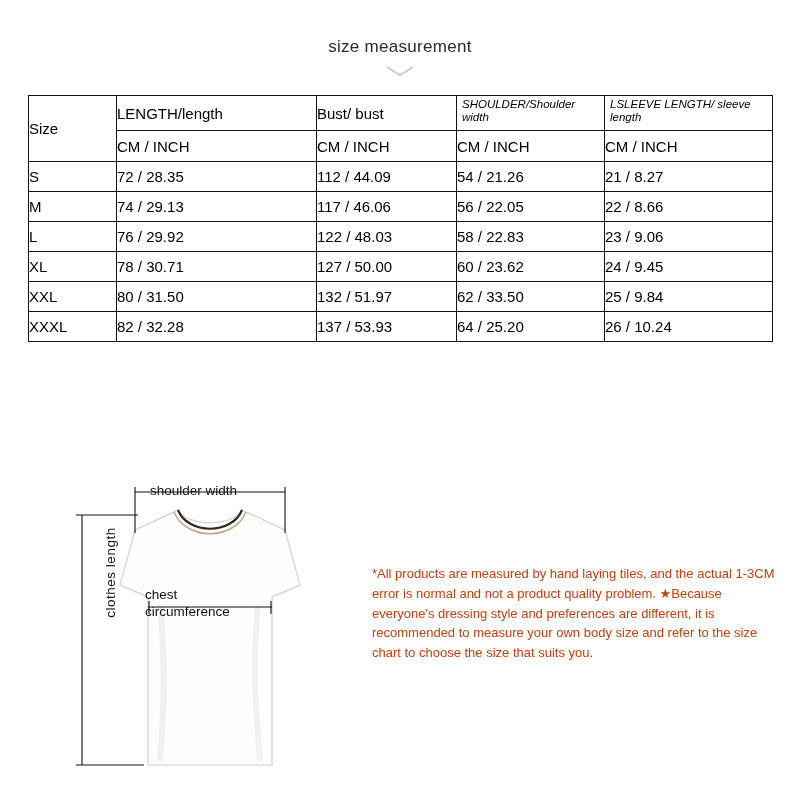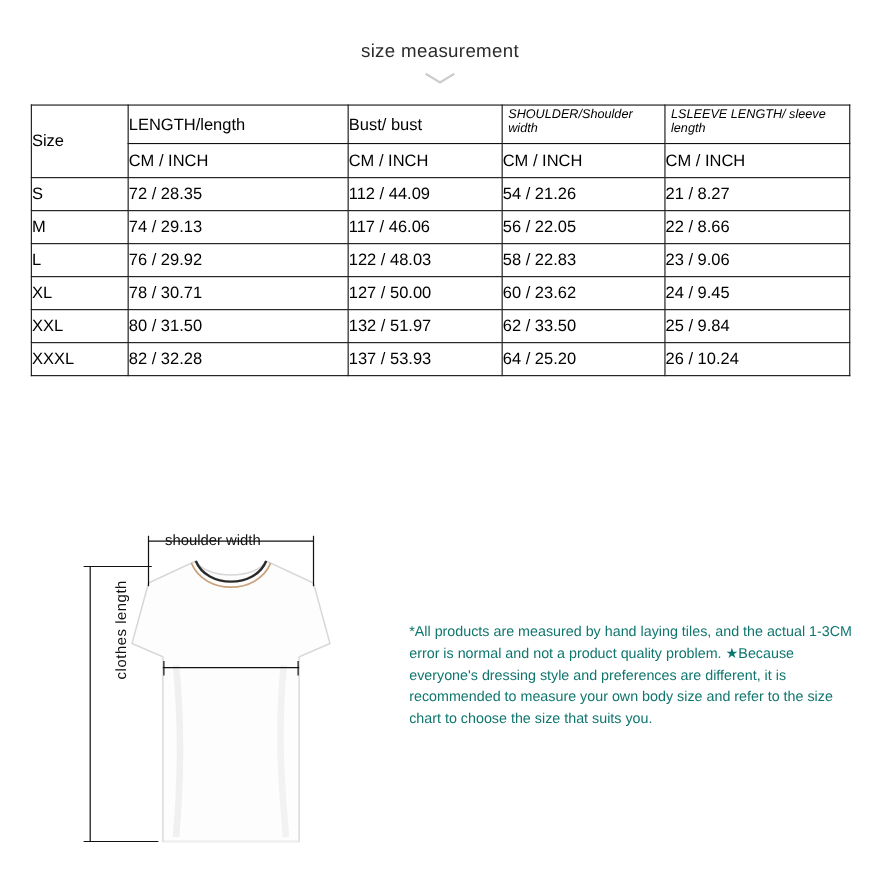--- a/index.html
+++ b/index.html
@@ -140,21 +140,21 @@
   }
   .tips-title {
     color: #ee4b2b;
     font-size: 19px;
     flex: 0 0 auto;
   }
   .tips-body {
     margin-top: 14px;
     font-size: 13px;
     line-height: 1.52;
-    color: #0f766e;
+    color: #c2410c;
   }
 </style>
 </head>
 <body>
 
 <div class="title-block">
   <div class="title-text">size measurement</div>
   <div class="title-chevron">
     <svg width="30" height="12" viewBox="0 0 30 12" aria-hidden="true">
       <path d="M2 2 L15 10 L28 2" fill="none" stroke="#cccccc" stroke-width="2"></path>
@@ -256,20 +256,24 @@
       <line x1="88" y1="142" x2="212" y2="142" stroke="#111" stroke-width="1.1"></line>
       <line x1="89" y1="136" x2="89" y2="149" stroke="#111" stroke-width="1.1"></line>
       <line x1="211" y1="136" x2="211" y2="149" stroke="#111" stroke-width="1.1"></line>
 
       <line x1="22" y1="50" x2="22" y2="300" stroke="#111" stroke-width="1.1"></line>
       <line x1="16" y1="50" x2="78" y2="50" stroke="#111" stroke-width="1.1"></line>
       <line x1="16" y1="300" x2="84" y2="300" stroke="#111" stroke-width="1.1"></line>
     </svg>
 
     <div class="lbl lbl-shoulder">shoulder width</div>
+    <div class="lbl lbl-chest">
+      <span>chest</span><br>
+      <span>circumference</span>
+    </div>
     <div class="lbl lbl-clothes">clothes length</div>
   </div>
 
   <div class="tips">
     <div class="tips-body">*All products are measured by hand laying tiles, and the actual 1-3CM error is normal and not a product quality problem. ★Because everyone's dressing style and preferences are different, it is recommended to measure your own body size and refer to the size chart to choose the size that suits you.</div>
   </div>
 
 </div>
 
 </body></html>

